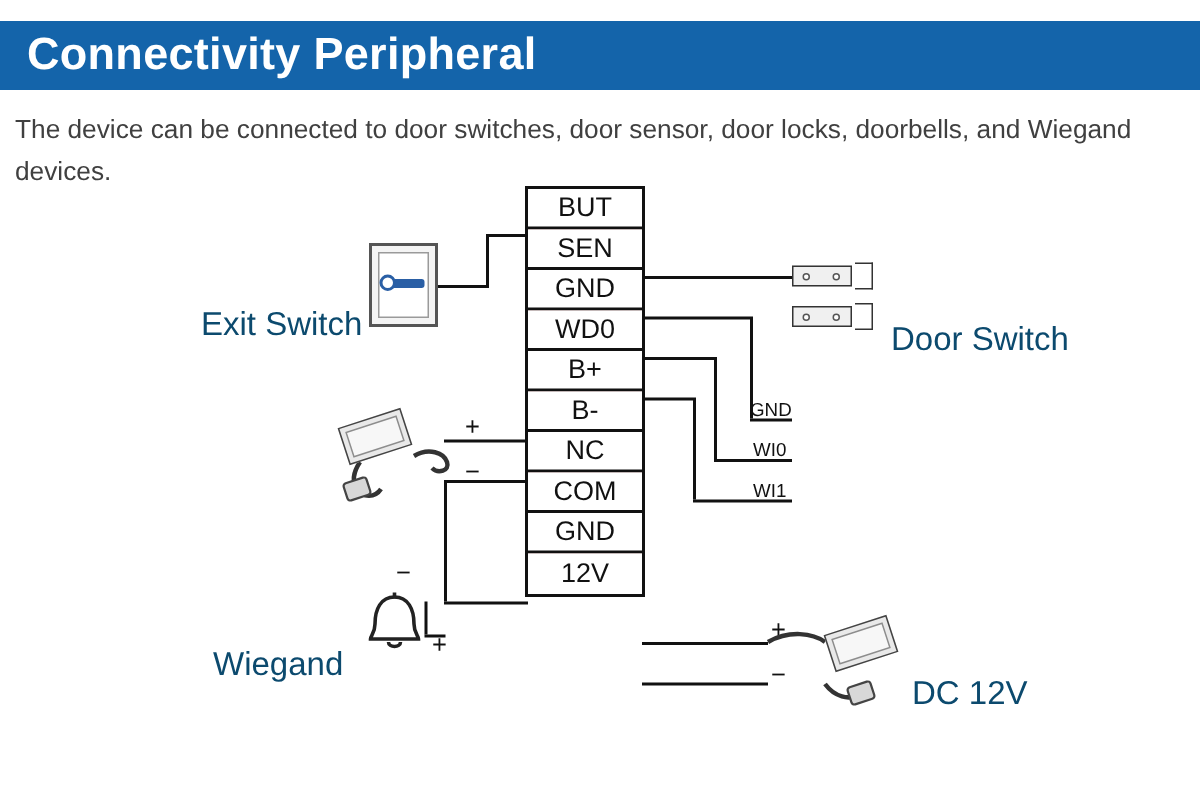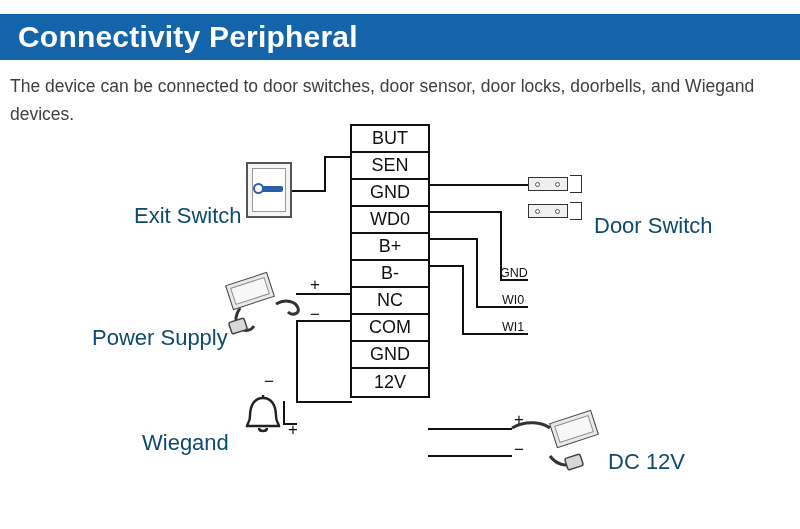--- a/index.html
+++ b/index.html
@@ -320,21 +320,20 @@
   <div class="pin" style="left:502px; top:320px;">WI1</div>
 
   <div class="adapter" style="left:228px; top:278px;">
     <div class="face"></div>
   </div>
   <svg class="cord" style="left:214px; top:286px;" width="100" height="56" viewBox="0 0 100 56">
     <path d="M62 18 C72 12, 82 16, 84 22 C86 28, 78 30, 74 26" stroke="#333333" stroke-width="3" fill="none"></path>
     <path d="M26 22 C22 28, 20 34, 24 40 C28 46, 36 46, 40 40" stroke="#333333" stroke-width="3" fill="none"></path>
     <rect x="16" y="34" width="16" height="12" rx="2" fill="#d8d8d8" stroke="#444444" stroke-width="1.5" transform="rotate(-18 24 40)"></rect>
   </svg>
-  <div class="lbl" style="left:92px; top:300px;">Power Supply</div>
   <div class="sign" style="left:310px; top:275px;">+</div>
   <div class="sign" style="left:310px; top:305px;">−</div>
 
   <svg class="bell" viewBox="0 0 40 44">
     <path d="M20 6 C11 6, 7 14, 7 24 C7 30, 4 32, 4 34 L36 34 C36 32, 33 30, 33 24 C33 14, 29 6, 20 6 Z" fill="none" stroke="#222222" stroke-width="2.4"></path>
     <path d="M20 3 L20 7" stroke="#222222" stroke-width="2.4"></path>
     <path d="M16 36 C16 40, 24 40, 24 36" fill="none" stroke="#222222" stroke-width="2.4"></path>
   </svg>
   <div class="lbl" style="left:142px; top:405px;">Wiegand</div>
   <div class="sign" style="left:264px; top:372px;">−</div>

